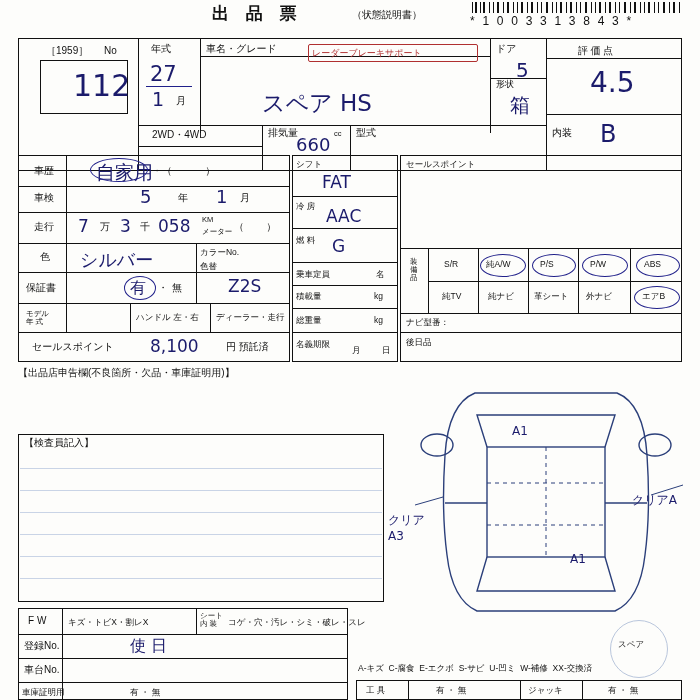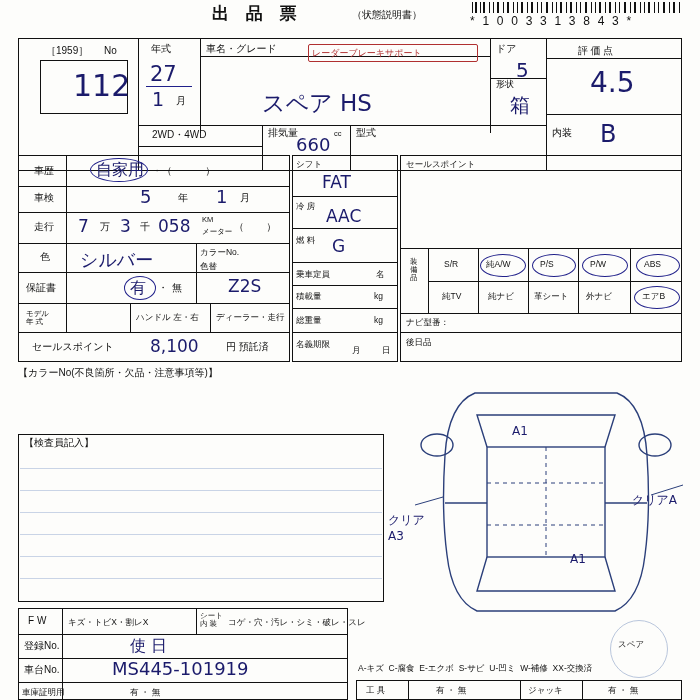--- a/index.html
+++ b/index.html
@@ -137,21 +137,21 @@
   <div class="hline" style="left:18px;top:243px;width:272px;height:1px;"></div>
   <div class="hline" style="left:18px;top:272px;width:272px;height:1px;"></div>
   <div class="hline" style="left:18px;top:303px;width:272px;height:1px;"></div>
   <div class="hline" style="left:18px;top:332px;width:272px;height:1px;"></div>
   <div class="vline" style="left:66px;top:155px;width:1px;height:177px;"></div>
   <div class="vline" style="left:196px;top:243px;width:1px;height:60px;"></div>
   <div class="vline" style="left:130px;top:303px;width:1px;height:29px;"></div>
   <div class="vline" style="left:210px;top:303px;width:1px;height:29px;"></div>
 
   <div class="lbl" style="left:34px;top:166px;">車歴</div>
-  <div class="hand" style="left:96px;top:160px;font-size:16px;">自家用</div>
+  <div class="hand" style="left:96px;top:160px;font-size:19px;">自家用</div>
   <div class="ellipse" style="left:90px;top:158px;width:56px;height:22px;"></div>
   <div class="lbl" style="left:152px;top:166px;">・（            ）</div>
 
   <div class="lbl" style="left:34px;top:193px;">車検</div>
   <div class="hand" style="left:140px;top:186px;font-size:18px;">5</div>
   <div class="lbl" style="left:178px;top:193px;">年</div>
   <div class="hand" style="left:216px;top:186px;font-size:18px;">1</div>
   <div class="lbl" style="left:240px;top:193px;">月</div>
 
   <div class="lbl" style="left:34px;top:222px;">走行</div>
@@ -178,21 +178,21 @@
 
   <div class="lbl xs" style="left:26px;top:310px;">モデル
 年 式</div>
   <div class="lbl sm" style="left:136px;top:313px;">ハンドル 左・右</div>
   <div class="lbl sm" style="left:216px;top:313px;">ディーラー・走行</div>
 
   <div class="lbl" style="left:32px;top:342px;">セールスポイント</div>
   <div class="hand" style="left:150px;top:336px;font-size:17px;">8,100</div>
   <div class="lbl" style="left:226px;top:342px;">円 預託済</div>
 
-  <div class="lbl" style="left:18px;top:368px;">【カラーNo(不良箇所・欠品・注意事項等)】</div>
+  <div class="lbl" style="left:18px;top:368px;">【出品店申告欄(不良箇所・欠品・車庫証明用)】</div>
 
   <div class="b" style="left:292px;top:155px;width:106px;height:207px;"></div>
   <div class="hline" style="left:292px;top:196px;width:106px;height:1px;"></div>
   <div class="hline" style="left:292px;top:228px;width:106px;height:1px;"></div>
   <div class="hline" style="left:292px;top:262px;width:106px;height:1px;"></div>
   <div class="hline" style="left:292px;top:285px;width:106px;height:1px;"></div>
   <div class="hline" style="left:292px;top:308px;width:106px;height:1px;"></div>
   <div class="hline" style="left:292px;top:332px;width:106px;height:1px;"></div>
   <div class="lbl sm" style="left:296px;top:160px;">シフト</div>
   <div class="hand" style="left:322px;top:172px;font-size:17px;">FAT</div>
@@ -301,21 +301,20 @@
   <div class="lbl" style="left:28px;top:616px;">F W</div>
   <div class="lbl sm" style="left:68px;top:618px;">キズ・トビX・割レX</div>
   <div class="lbl xs" style="left:200px;top:612px;">シート
 内 装</div>
   <div class="lbl sm" style="left:228px;top:618px;">コゲ・穴・汚レ・シミ・破レ・スレ</div>
 
   <div class="lbl" style="left:24px;top:641px;">登録No.</div>
   <div class="hand" style="left:130px;top:636px;font-size:16px;">使 日</div>
 
   <div class="lbl" style="left:24px;top:665px;">車台No.</div>
-  <div class="hand" style="left:112px;top:658px;font-size:18px;">MS445-101919</div>
 
   <div class="lbl sm" style="left:22px;top:688px;">車庫証明用</div>
   <div class="lbl sm" style="left:130px;top:688px;">有 ・ 無</div>
 
   <div class="lbl sm" style="left:358px;top:664px;">A-キズ  C-腐食  E-エクボ  S-サビ  U-凹ミ  W-補修  XX-交換済</div>
   <div class="b" style="left:356px;top:680px;width:326px;height:20px;"></div>
   <div class="vline" style="left:520px;top:680px;width:1px;height:20px;"></div>
   <div class="vline" style="left:408px;top:680px;width:1px;height:20px;"></div>
   <div class="vline" style="left:582px;top:680px;width:1px;height:20px;"></div>
   <div class="lbl sm" style="left:366px;top:686px;">工 具</div>

